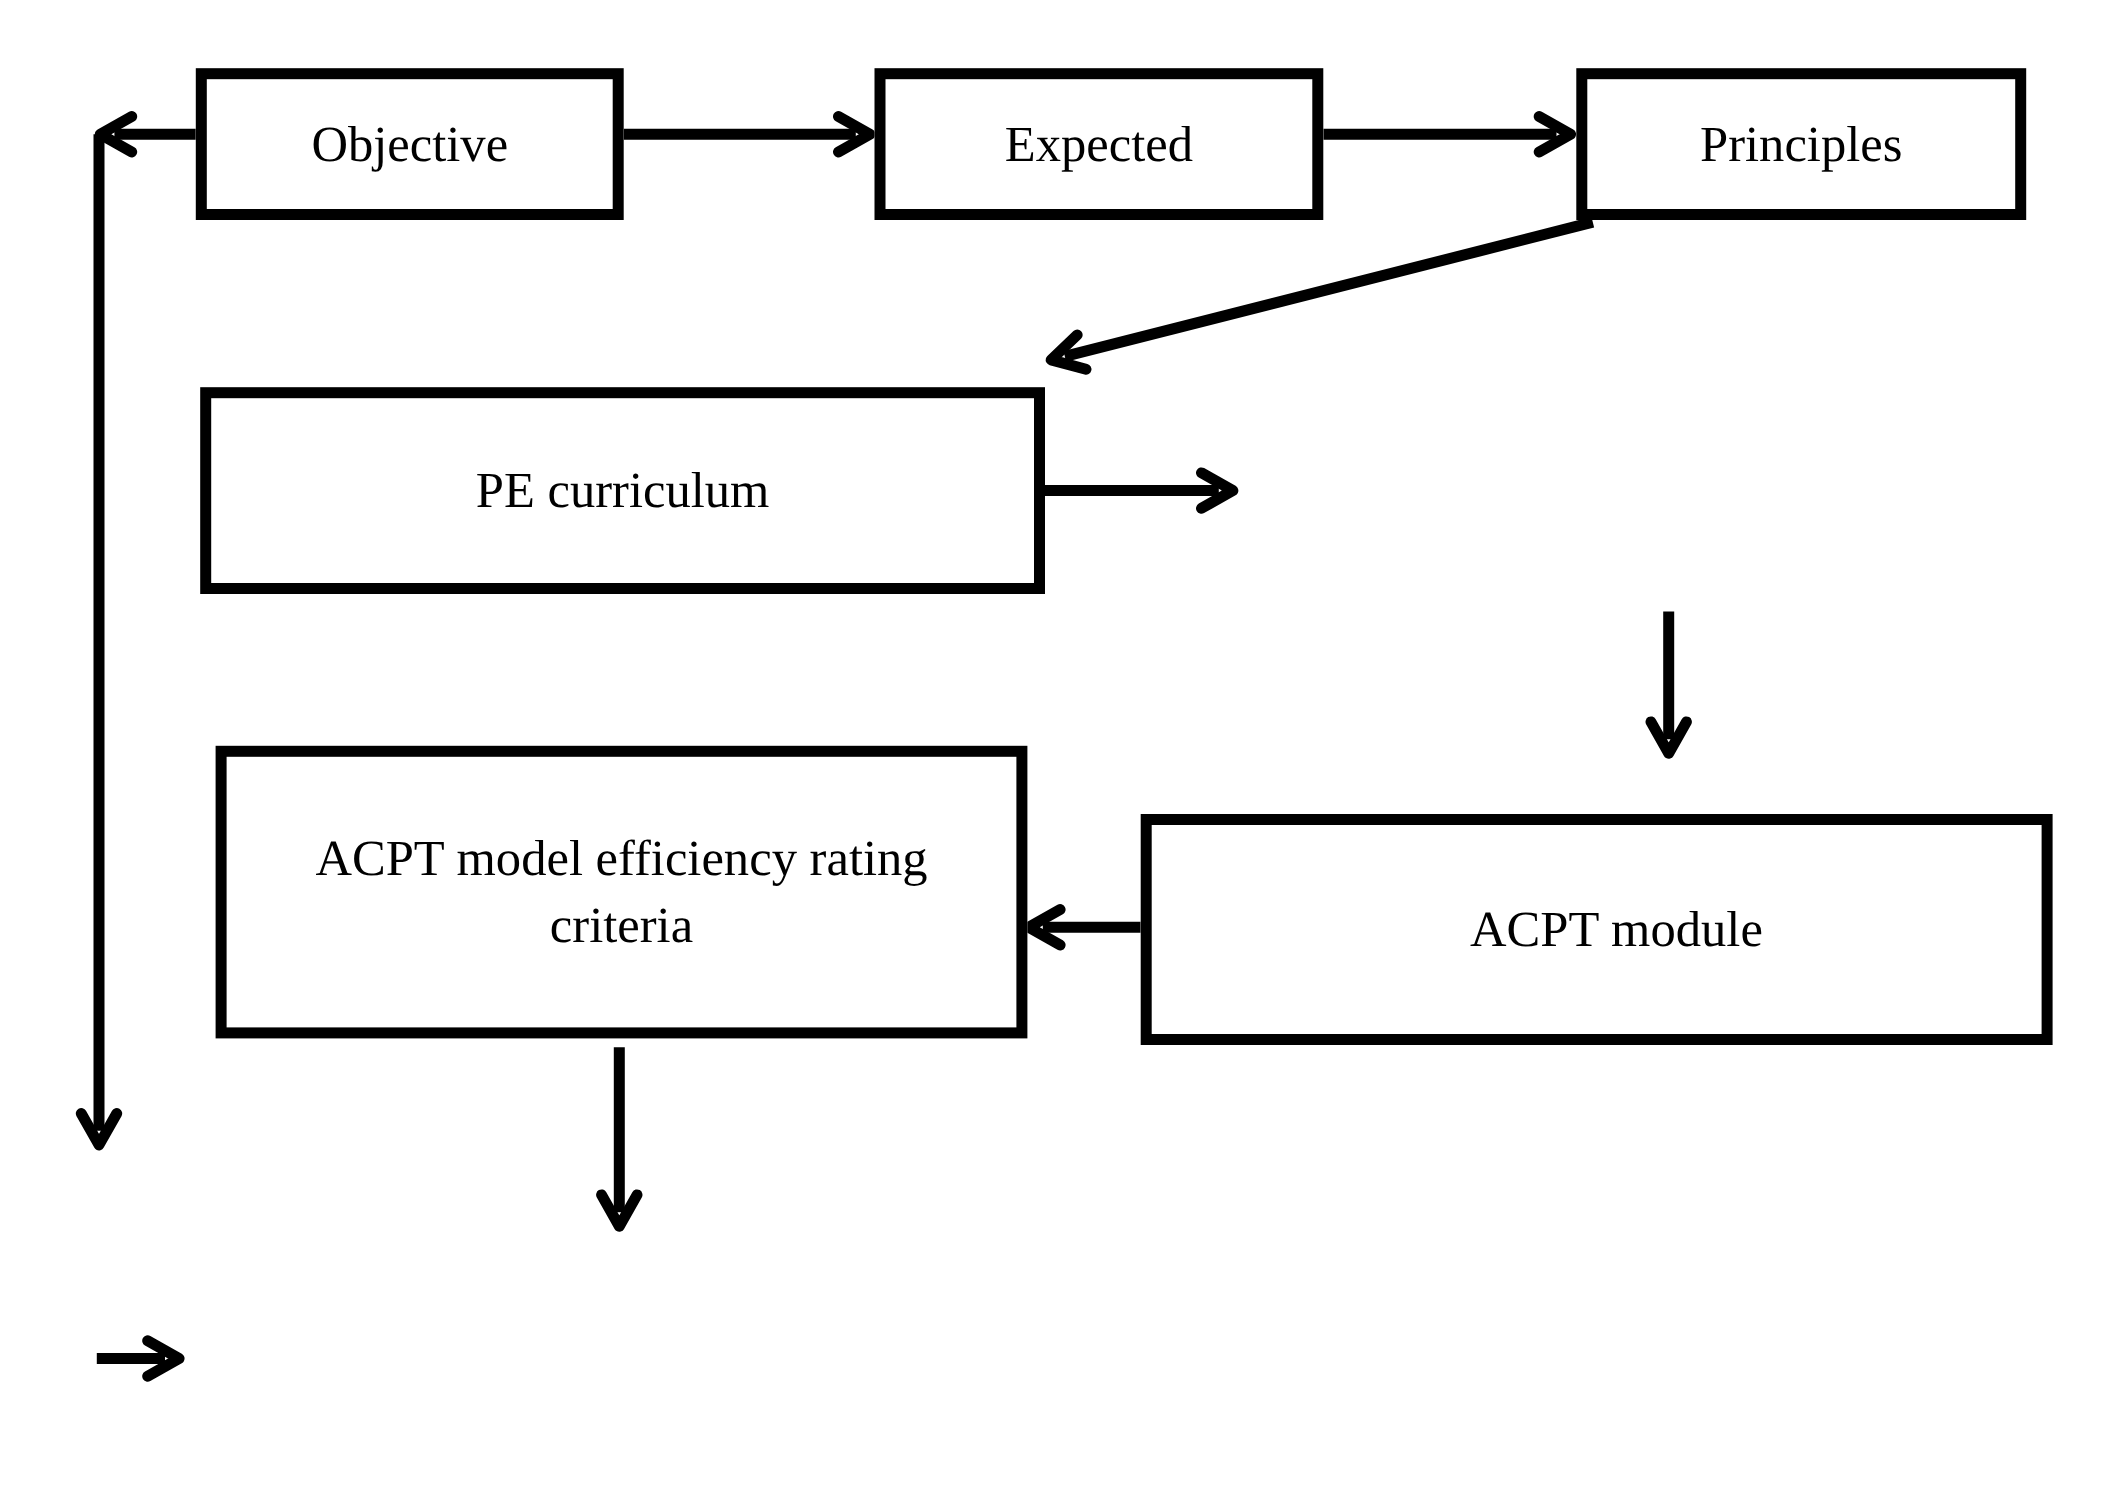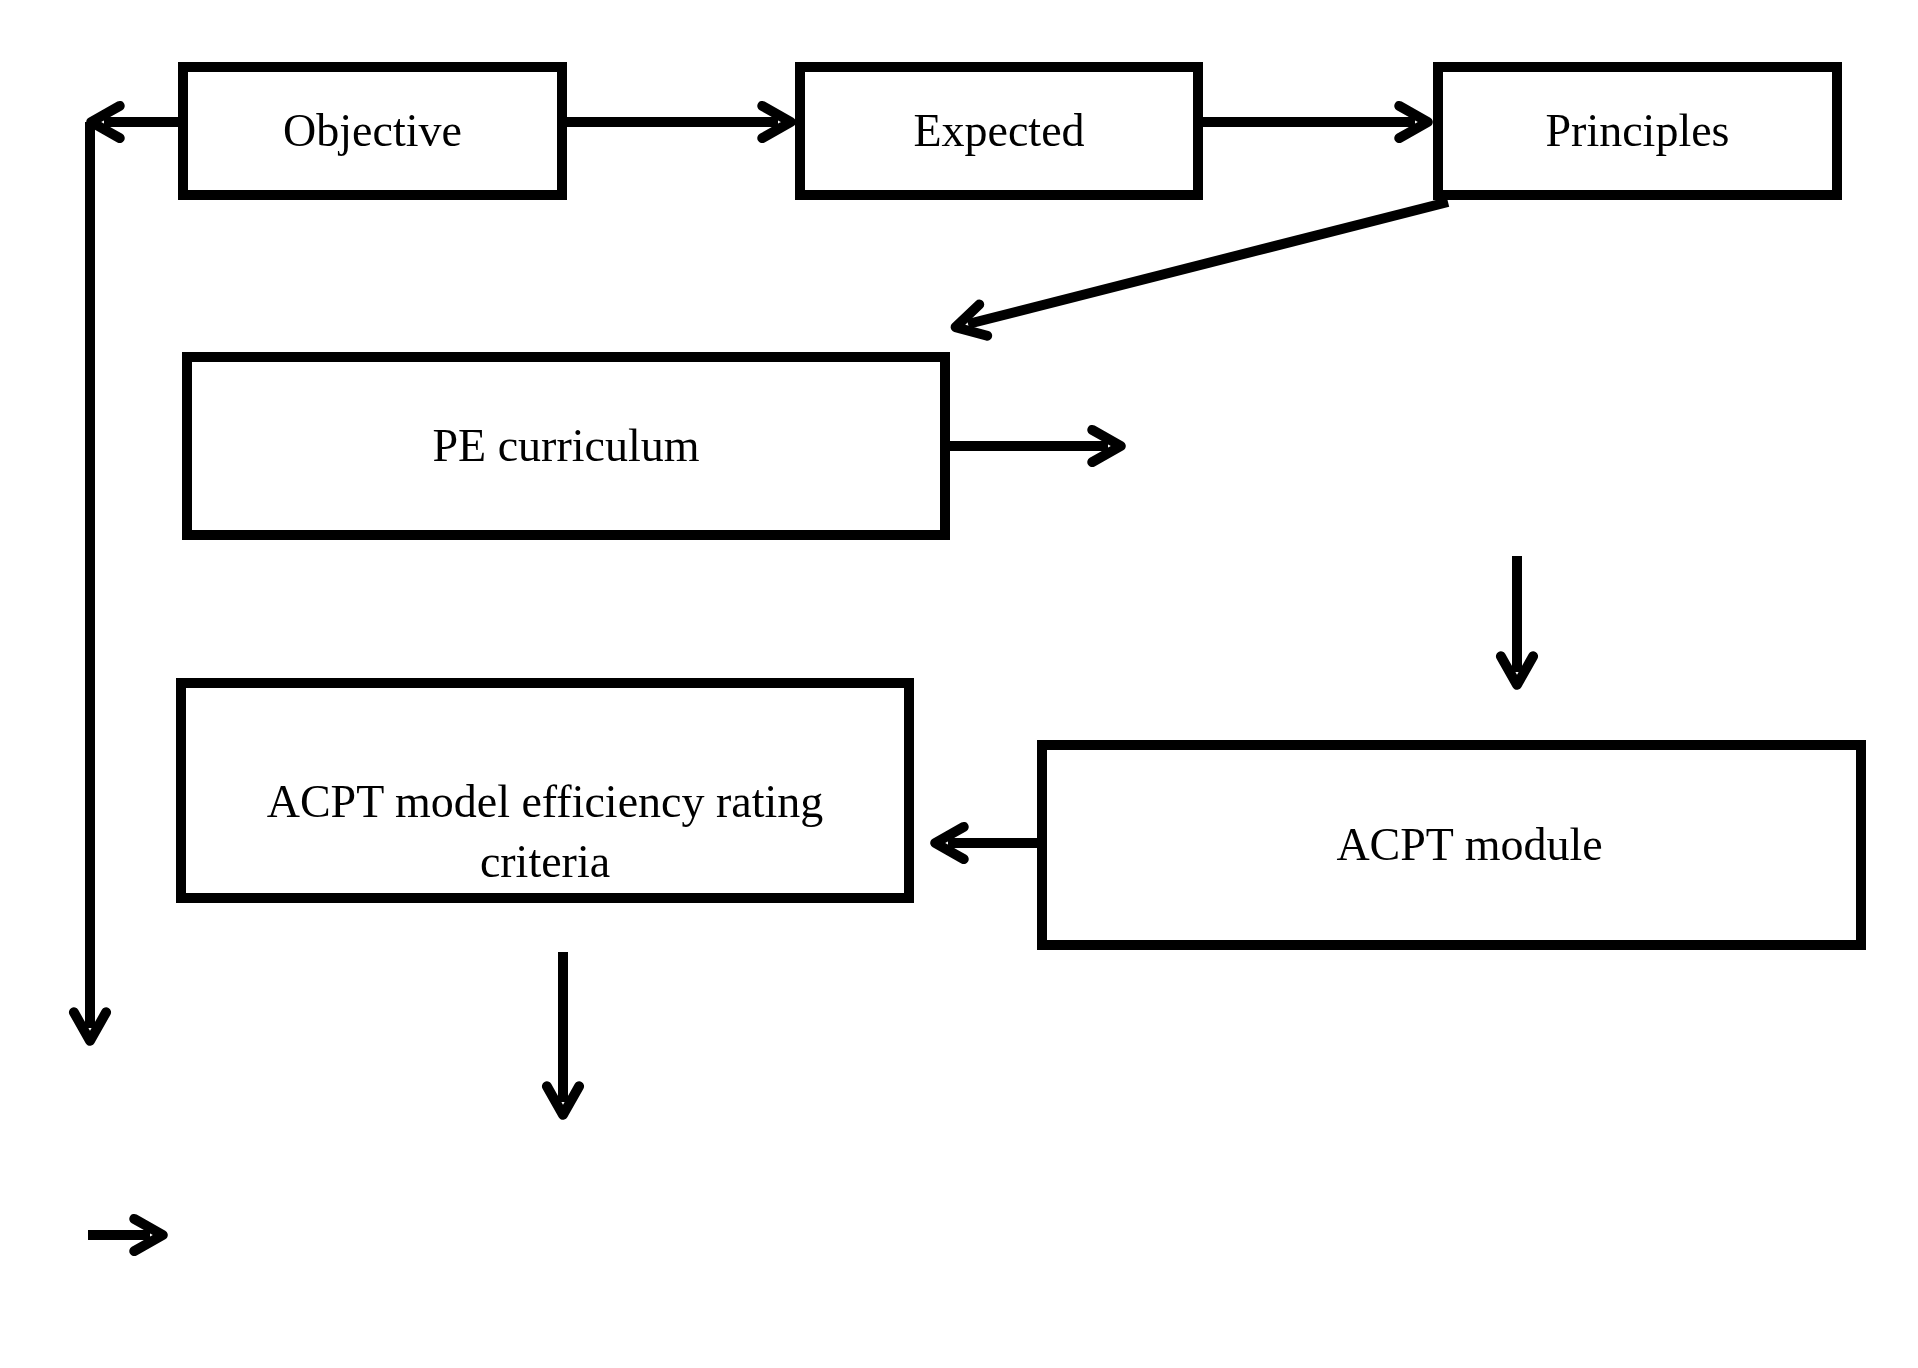--- a/index.html
+++ b/index.html
@@ -37,21 +37,21 @@
     line-height: 1.32;
     color: #000000;
   }
   .node span { display: block; }
 
   .node-objective   { left: 178px;  top: 62px;   width: 389px;  height: 138px; }
   .node-missions    { left: 795px;  top: 62px;   width: 408px;  height: 138px; }
   .node-principles  { left: 1433px; top: 62px;   width: 409px;  height: 138px; }
   .node-pe          { left: 182px;  top: 352px;  width: 768px;  height: 188px; }
   .node-service     { left: 1125px; top: 352px;  width: 760px;  height: 188px; }
-  .node-criteria    { left: 176px;  top: 678px;  width: 738px;  height: 225px; align-items: flex-end; }
+  .node-criteria    { left: 196px;  top: 678px;  width: 738px;  height: 266px; }
   .node-criteria span { max-width: 620px; }
   .node-module      { left: 1037px; top: 740px;  width: 829px;  height: 210px; padding-left: 36px; }
   .node-expected    { left: 177px;  top: 1168px; width: 1710px; height: 155px; padding-bottom: 24px; }
 </style>
 </head>
 <body>
 
 <div class="canvas">
 
   <svg class="connectors" viewBox="0 0 1918 1368" xmlns="http://www.w3.org/2000/svg">

